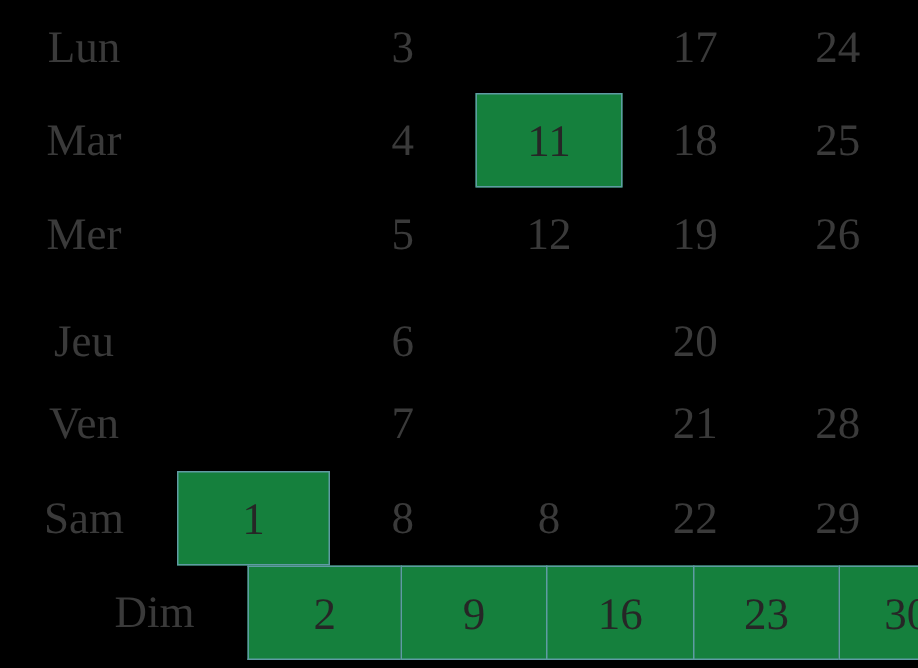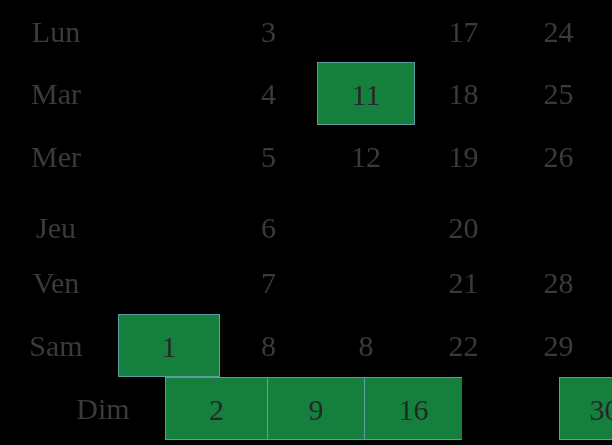--- a/index.html
+++ b/index.html
@@ -123,16 +123,17 @@
     <div class="cell c2">8</div>
     <div class="cell c3">22</div>
     <div class="cell c4">29</div>
   </div>
 
   <div class="row" style="top:377px;margin-left:47px;">
     <div class="daylabel">Dim</div>
     <div class="cell c0 hl band">2</div>
     <div class="cell c1 hl band">9</div>
     <div class="cell c2 hl band">16</div>
+    <div class="cell c3 hl band">23</div>
     <div class="cell c4 hl band last">30</div>
   </div>
 
 </div>
 
 </body></html>

